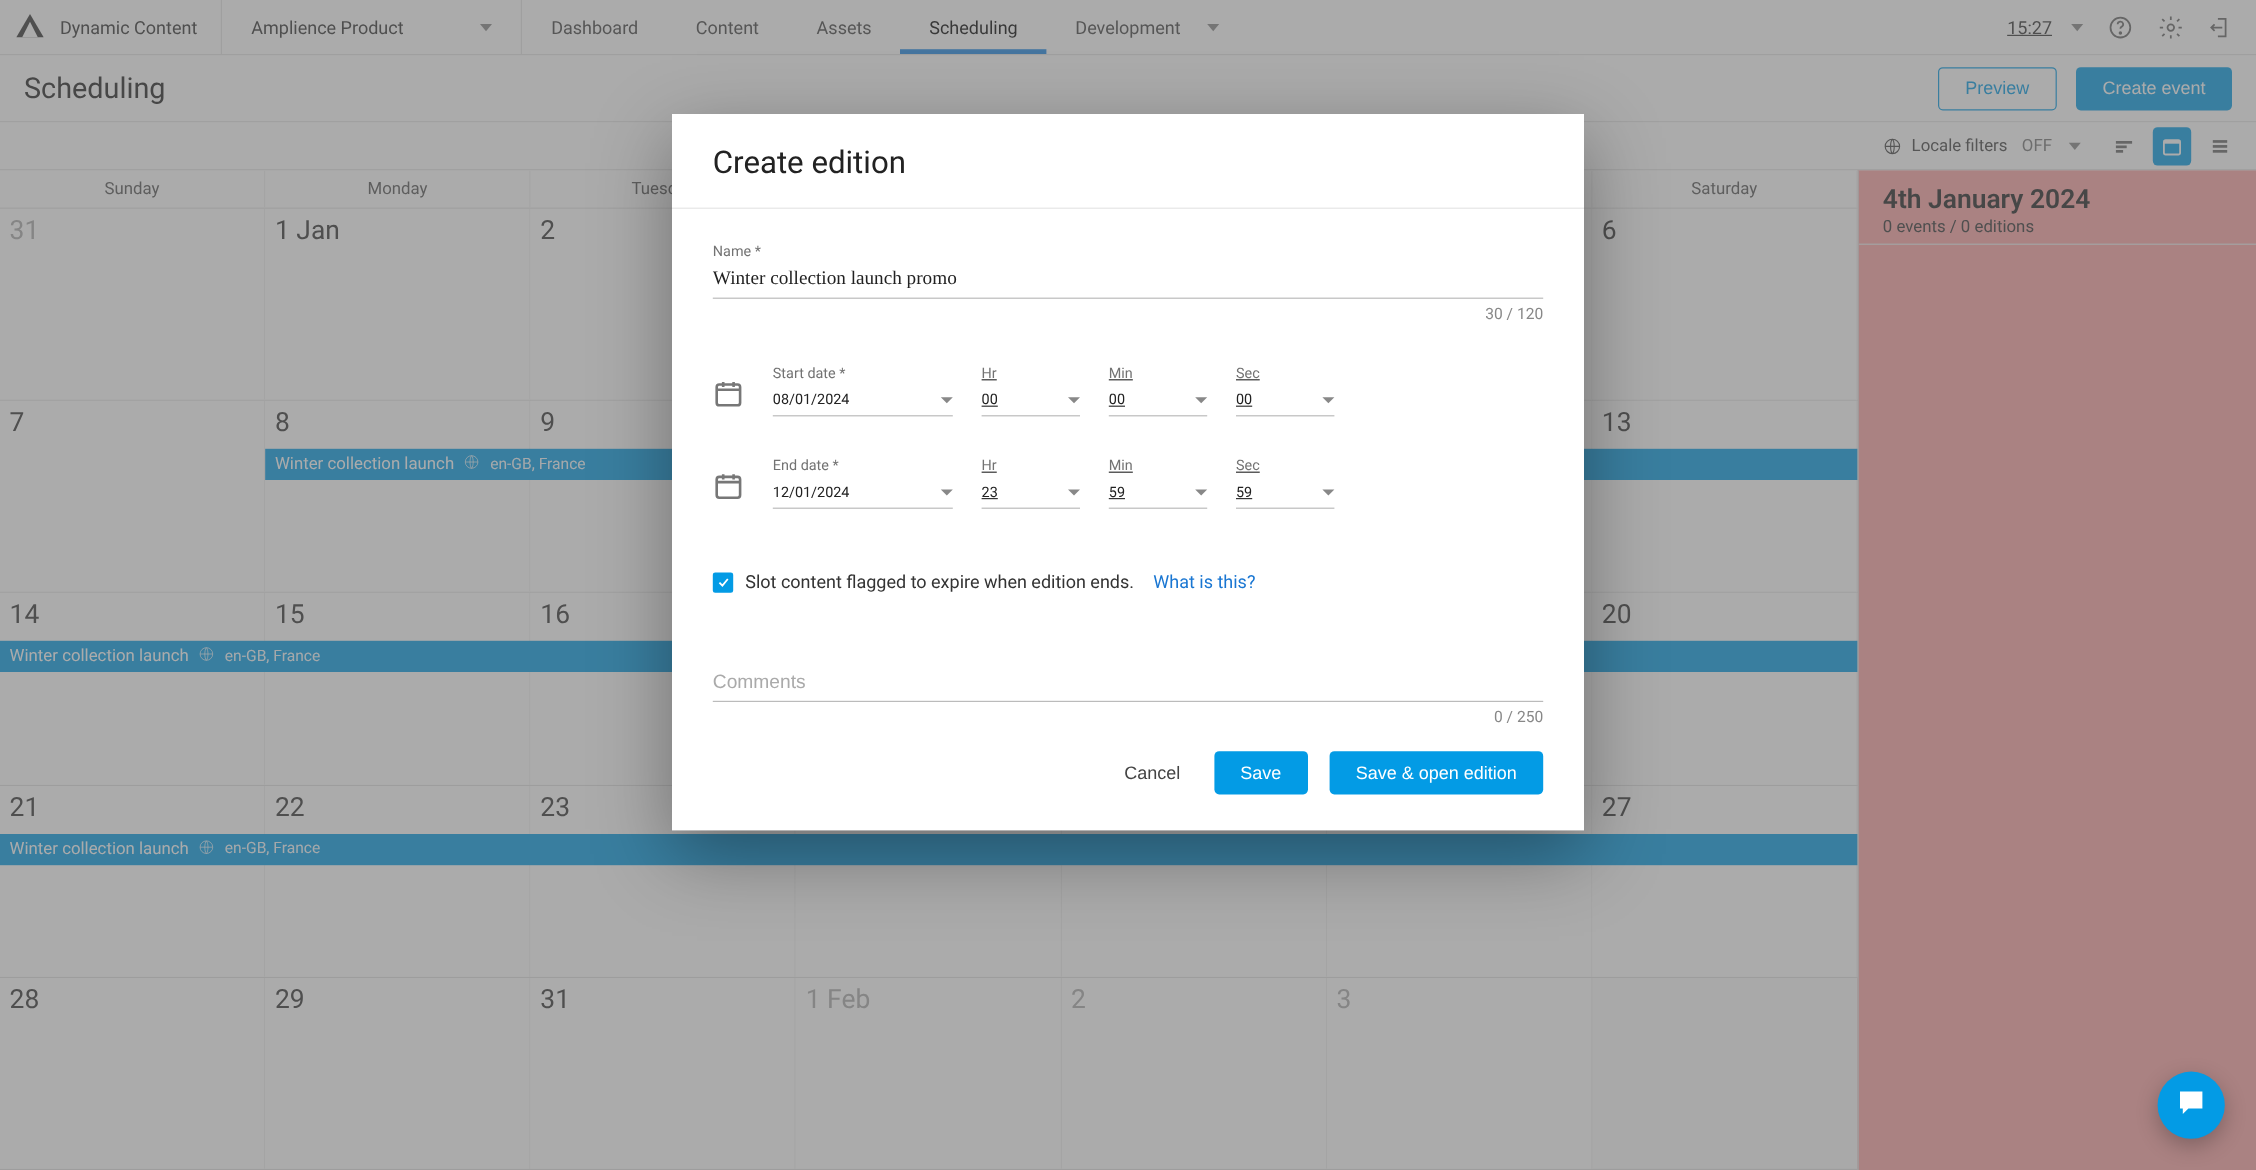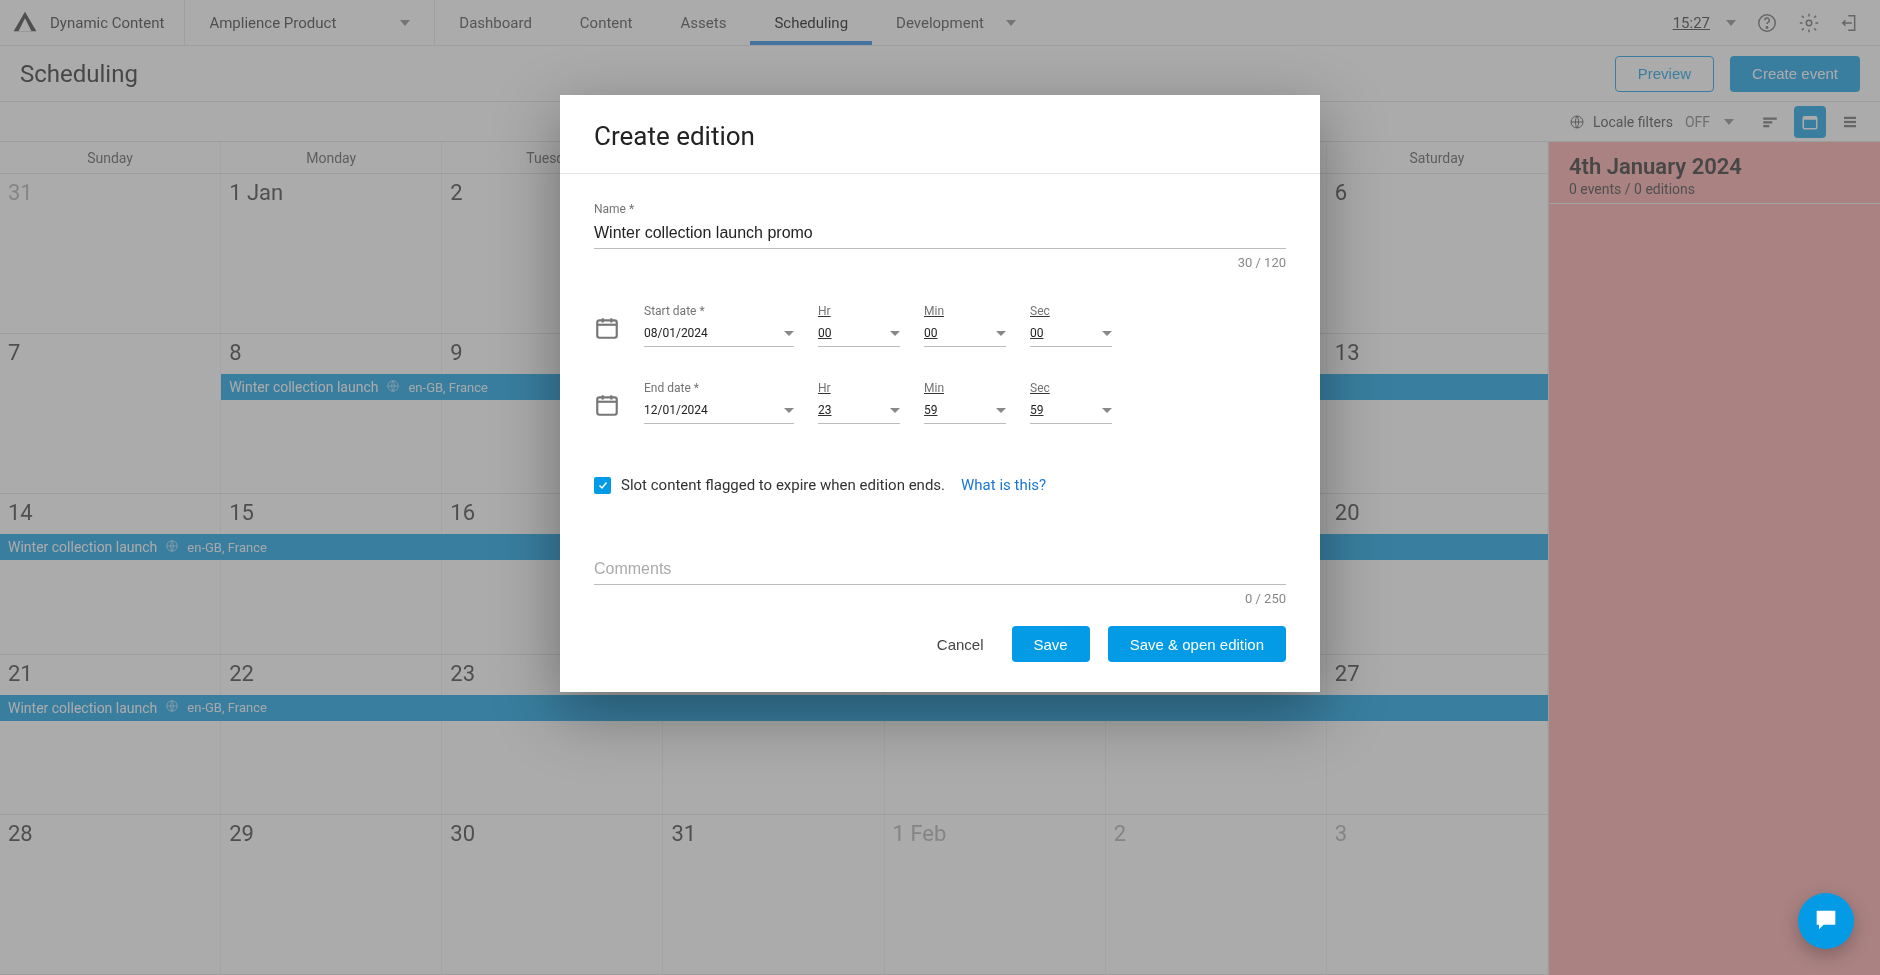--- a/index.html
+++ b/index.html
@@ -272,20 +272,21 @@
     margin-bottom: 2px;
   }
   .text-input {
     width: 100%;
     border: none;
     border-bottom: 1px solid #bbb;
     font-size: 16px;
     padding: 6px 0;
     outline: none;
     color: #222;
+    font-family: Liberation Serif, serif;
   }
   .char-count {
     text-align: right; font-size: 13px; color: #888; margin-top: 6px;
   }
   .datetime-row {
     display: flex; align-items: flex-end; gap: 24px;
     margin-top: 34px;
   }
   .cal-icon {
     width: 26px; height: 26px; color: #777;
@@ -600,23 +601,20 @@
       </div>
 
       <div class="cal-row">
         <div class="cal-cell">
             <div class="daynum">28</div>
           </div>
         <div class="cal-cell">
             <div class="daynum">29</div>
           </div>
         <div class="cal-cell">
-            <div class="daynum">30</div>
-          </div>
-        <div class="cal-cell">
             <div class="daynum">31</div>
           </div>
         <div class="cal-cell muted">
             <div class="daynum">1 Feb</div>
           </div>
         <div class="cal-cell muted">
             <div class="daynum">2</div>
           </div>
         <div class="cal-cell muted">
             <div class="daynum">3</div>

